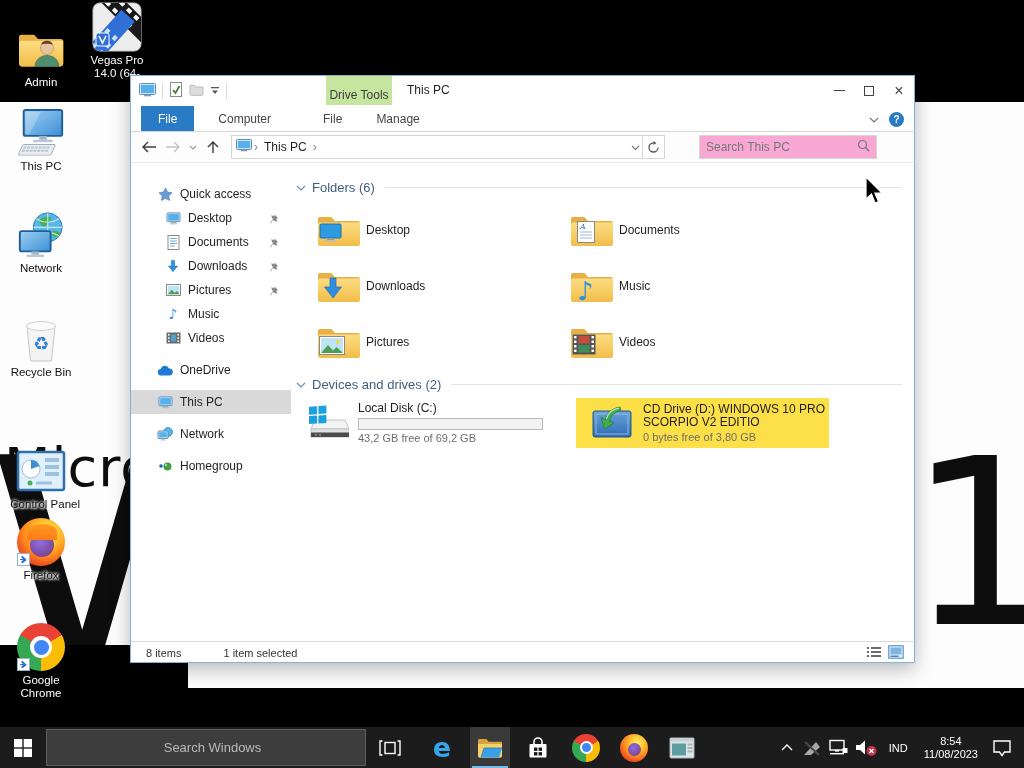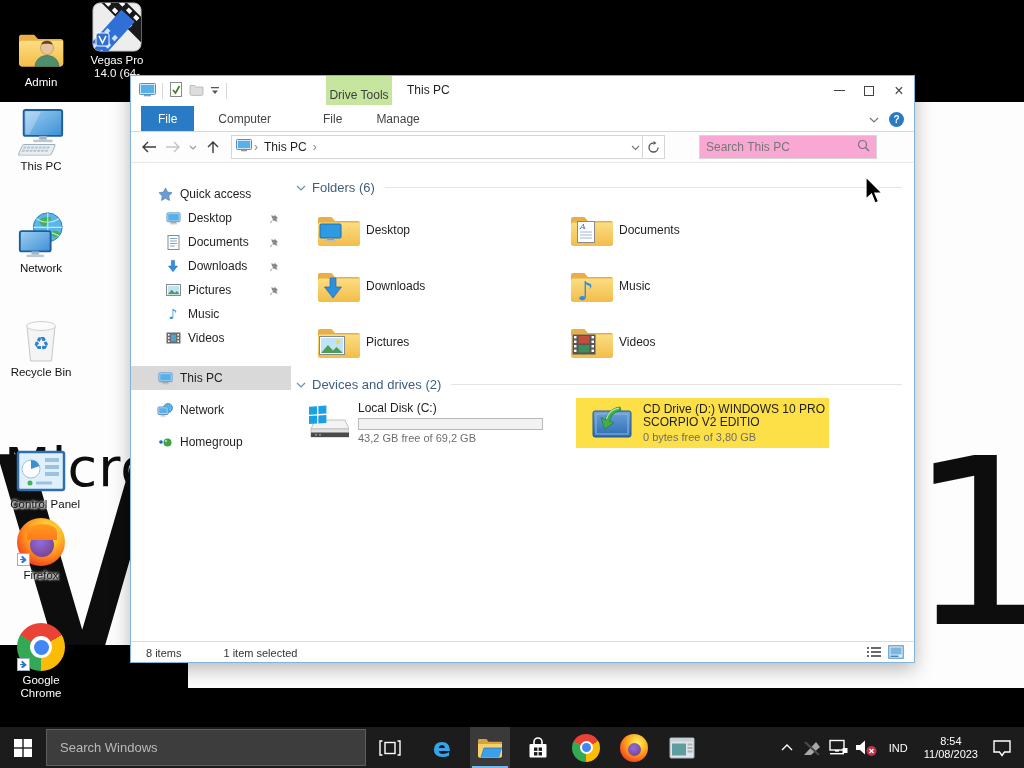--- a/index.html
+++ b/index.html
@@ -92,21 +92,21 @@
   .dbar .fill { height:100%; background:#26a0da; }
 
   .statusbar { height:22px; border-top:1px solid #dcdcdc; display:flex; align-items:center; font-size:11px; color:#333; padding:0 10px 0 15px; }
   .statusbar .sel-count { margin-left:42px; }
   .statusbar .views { margin-left:auto; display:flex; gap:6px; }
 
   
   .taskbar { position:absolute; left:0; top:727px; width:1024px; height:41px; background:#1c1c1c; z-index:20; display:flex; align-items:center; }
   .start-btn { width:46px; height:41px; display:flex; align-items:center; justify-content:center; }
   .tb-search { width:320px; height:37px; background:#3d3d3d; border:1px solid #5e5e5e; display:flex; align-items:center; }
-  .tb-search input { background:transparent; border:none; outline:none; color:#ffffff; font-size:13px; padding-left:13px; width:100%; font-family:"Liberation Sans",sans-serif; }
+  .tb-search input { background:transparent; border:none; outline:none; color:#ffffff; font-size:13px; padding-left:13px; width:100%; font-family:"Liberation Sans",sans-serif;text-align:center; }
   .tb-search input::placeholder { color:#b9b9b9; }
   .tb-btn { width:40px; height:41px; display:flex; align-items:center; justify-content:center; position:relative; }
   .tb-btn.active { background:#3a3a3a; }
   .tb-btn.active::after { content:""; position:absolute; left:2px; right:2px; bottom:0; height:2px; background:#76b9ed; }
   .edge-e { font-family:"DejaVu Sans",sans-serif; font-size:27px; font-weight:bold; color:#35a4e8; line-height:27px; }
   .tray { margin-left:auto; display:flex; align-items:center; height:41px; padding-right:6px; }
   .tray-ic { height:41px; display:flex; align-items:center; justify-content:center; }
   .tray-lang { color:#fff; font-size:11px; padding:0 8px; }
   .tray-clock { color:#fff; font-size:11px; line-height:13px; text-align:center; padding:0 8px; }
 
@@ -493,20 +493,28 @@
                 <rect x="2" y="8.4" width="1.6" height="1.6" fill="#fff"></rect>
                 <rect x="11.4" y="2" width="1.6" height="1.6" fill="#fff"></rect>
                 <rect x="11.4" y="5.2" width="1.6" height="1.6" fill="#fff"></rect>
                 <rect x="11.4" y="8.4" width="1.6" height="1.6" fill="#fff"></rect>
                 <rect x="5" y="2.5" width="5" height="7" fill="#4da2c8"></rect>
               </svg>
           </span>
           <span>Videos</span>
         </div>
         <div class="side-gap"></div>
+        <div class="side-row">
+          <span class="si">
+            <svg width="16" height="11" viewBox="0 0 16 11">
+                <path d="M4.2 10.5a3.2 3.2 0 0 1-.4-6.4A4.3 4.3 0 0 1 12 3.6a3.4 3.4 0 0 1 .7 6.9z" fill="#1e7ad3"></path>
+              </svg>
+          </span>
+          <span>OneDrive</span>
+        </div>
         <div class="side-gap"></div>
         <div class="side-row sel">
           <span class="si">
             <svg width="15" height="14" viewBox="0 0 16 15">
                 <rect x="1" y="2" width="14" height="9.5" rx="1" fill="#cfe6f7" stroke="#5a8fc0"></rect>
                 <rect x="2.3" y="3.3" width="11.4" height="7" fill="#57b0e8"></rect>
                 <rect x="5" y="12" width="6" height="1.2" fill="#9a9a9a"></rect>
                 <rect x="4" y="13.3" width="8" height="1" fill="#bdbdbd"></rect>
               </svg>
           </span>

